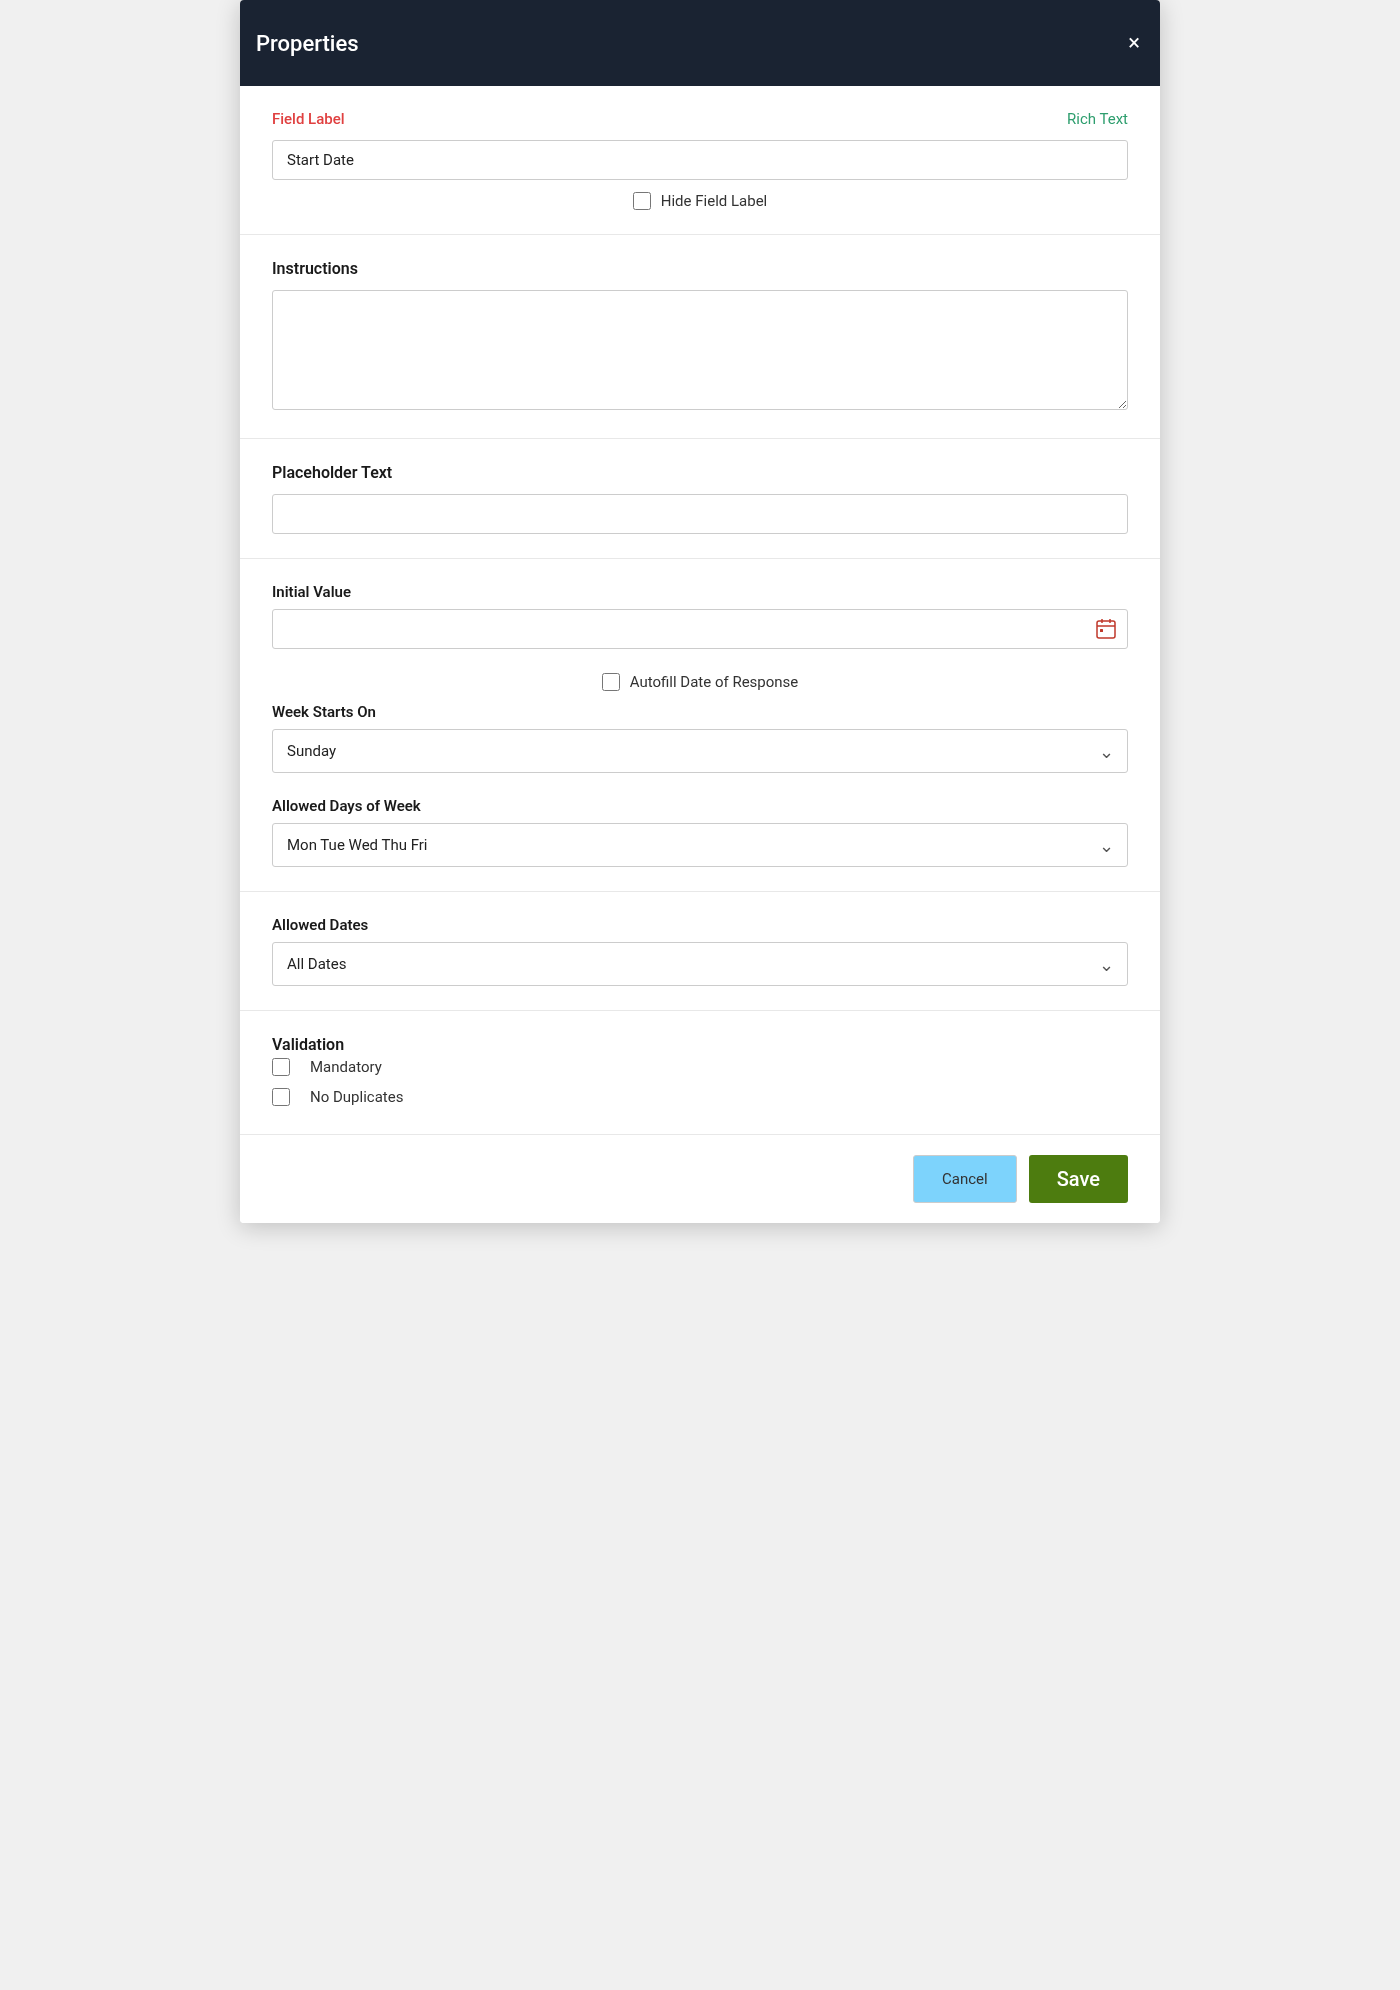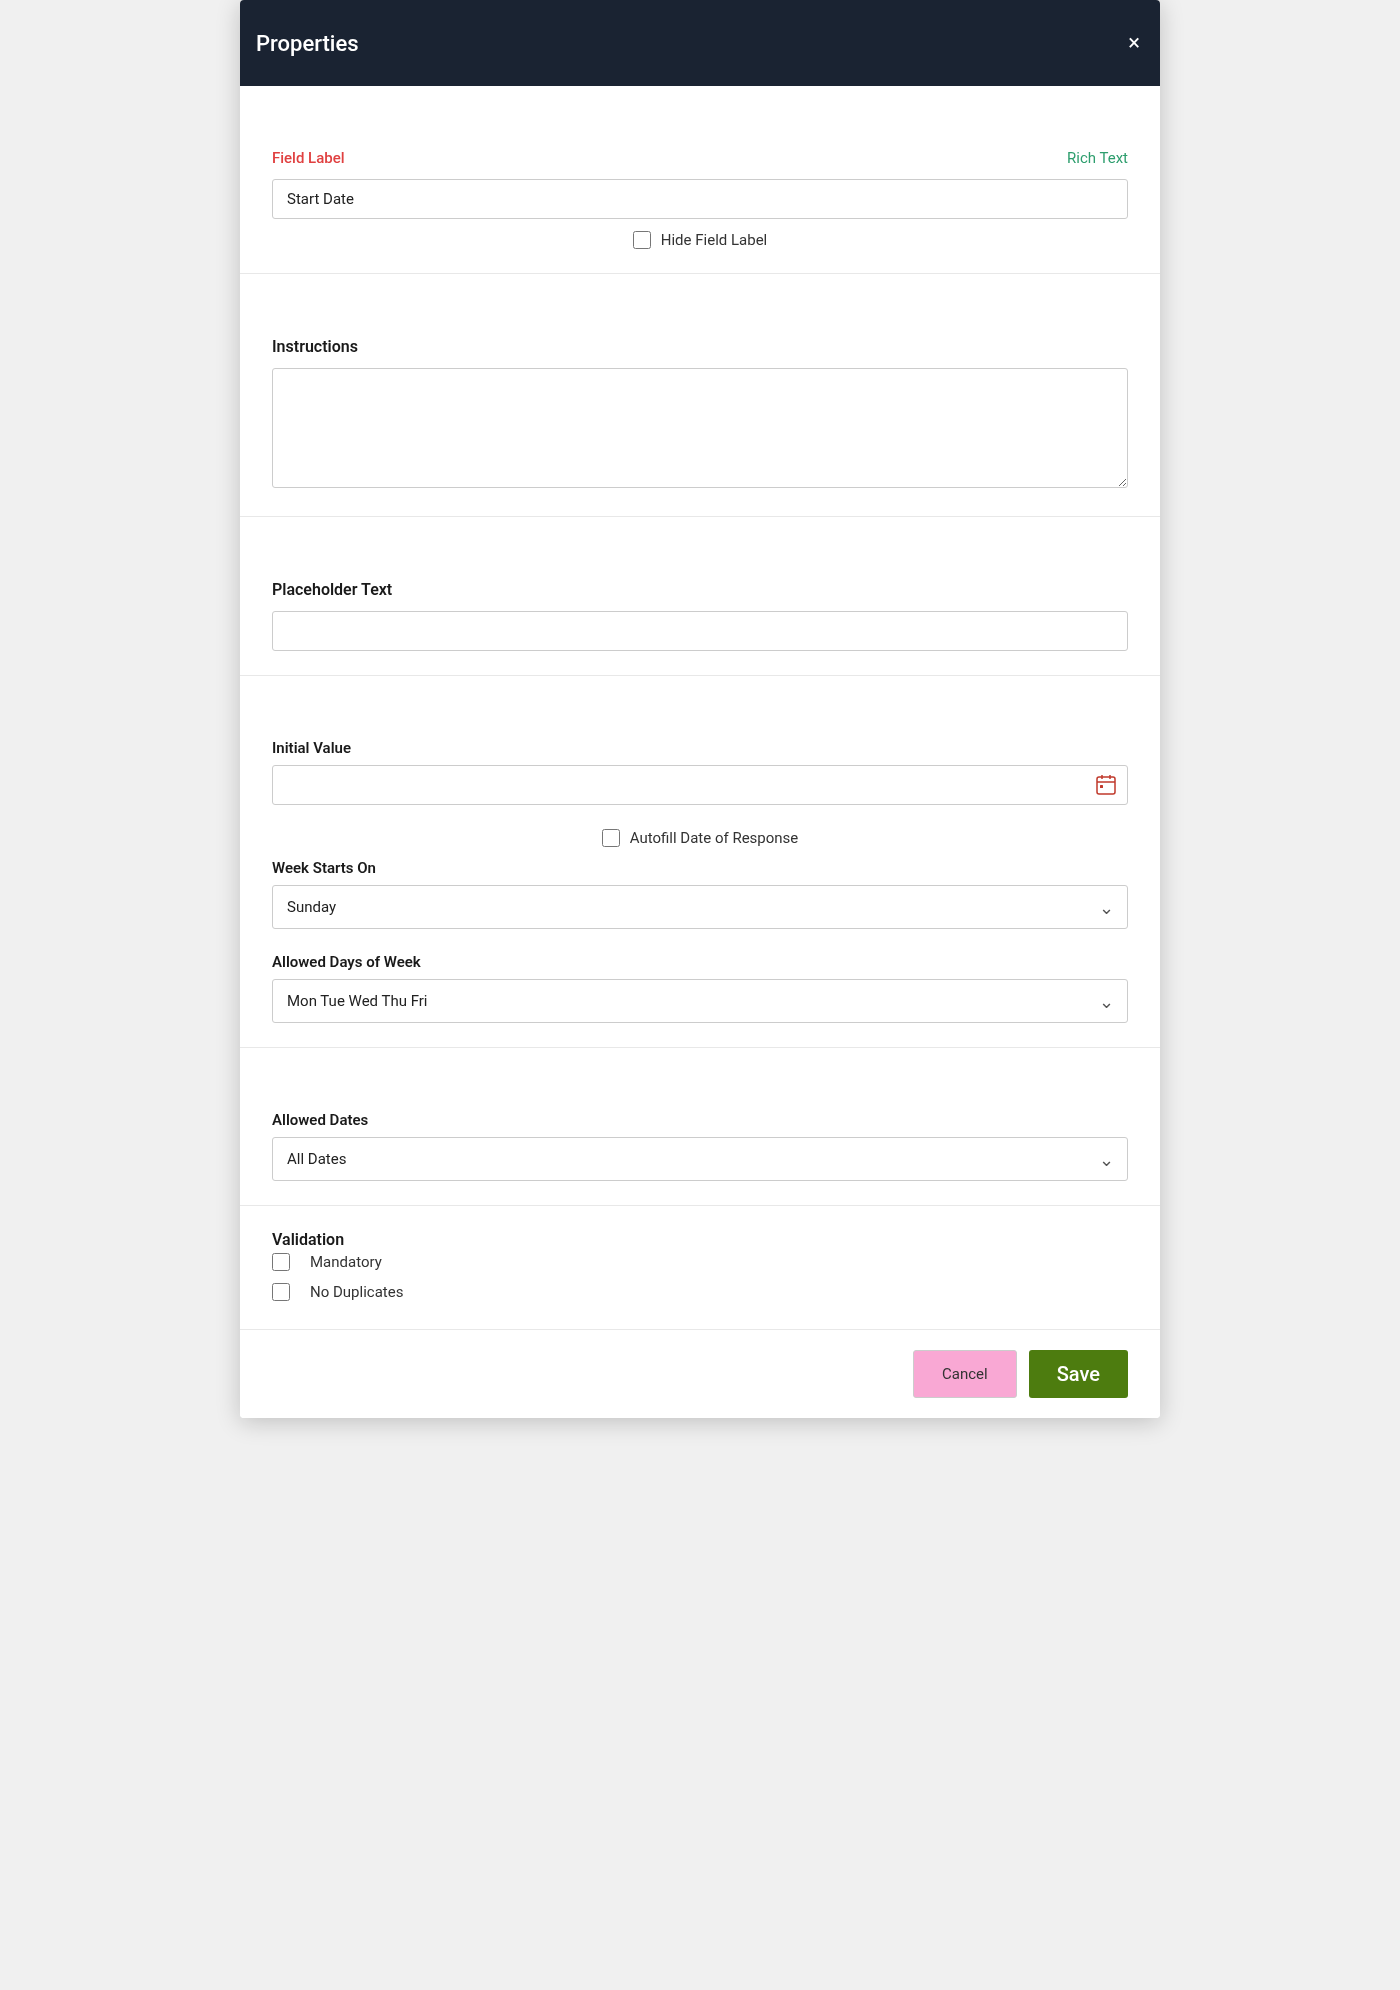--- a/index.html
+++ b/index.html
@@ -50,21 +50,20 @@
       padding: 4px;
     }
 
     .modal-body {
       padding: 0;
     }
 
     .section {
       padding: 24px 32px;
       border-bottom: 1px solid #e8e8e8;
-      margin-top: 39px;
     }
 
     .section:last-child {
       border-bottom: none;
     }
 
     .field-label-row {
       display: flex;
       justify-content: space-between;
       align-items: center;
@@ -199,21 +198,21 @@
       border-top: 1px solid #e8e8e8;
       background: #fff;
     }
 
     .btn-cancel {
       padding: 12px 28px;
       border: 1px solid #cccccc;
       border-radius: 3px;
       font-size: 15px;
       color: #333333;
-      background: #f9a8d4;
+      background: #7dd3fc;
       cursor: pointer;
     }
 
     .btn-save {
       padding: 12px 28px;
       border: none;
       border-radius: 3px;
       font-size: 20px;
       color: #ffffff;
       background: #4d7c0f;

